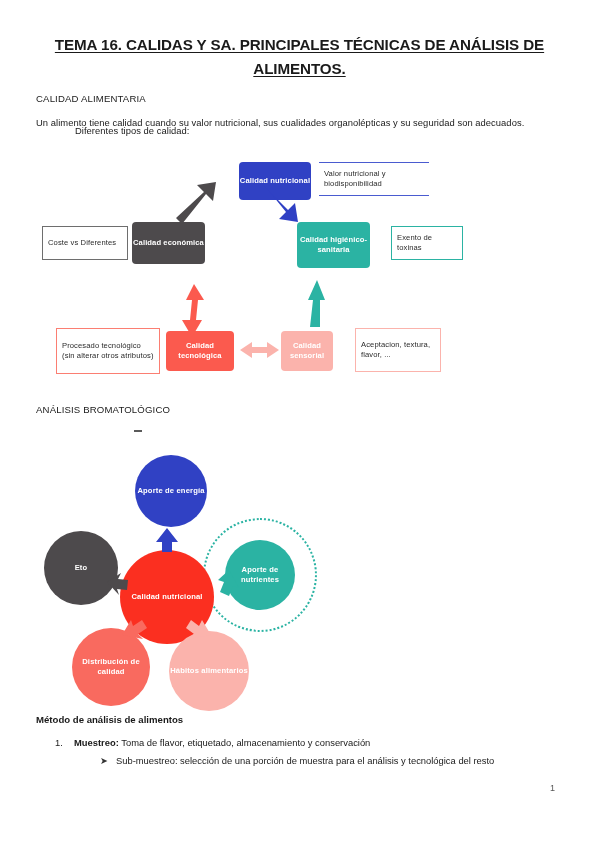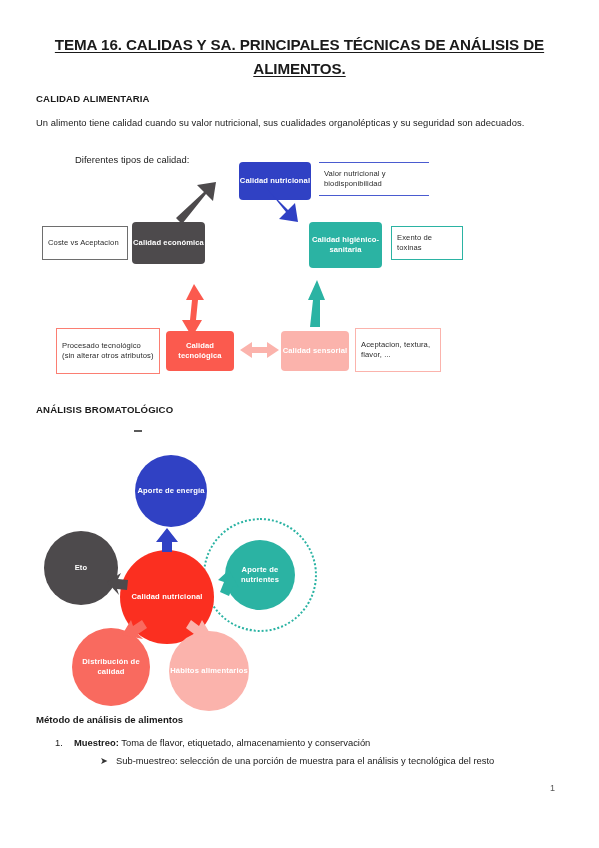--- a/index.html
+++ b/index.html
@@ -17,47 +17,47 @@
   
   .doc-title {
     position:absolute; left:36px; top:33px; width:527px;
     text-align:center; font-weight:bold; font-size:15.2px;
     line-height:24px; letter-spacing:-0.1px;
     text-decoration:underline; text-underline-offset:2px;
   }
 
   
   .sec-head {
-    position:absolute; font-weight:bold; font-size:9.6px; letter-spacing:0.15px;
+    position:absolute; font-weight:normal; font-size:9.6px; letter-spacing:0.15px;
   }
   .para {
     position:absolute; font-size:9.4px; letter-spacing:0.05px;
   }
 
   
   #diagram1 { position:absolute; left:36px; top:152px; width:527px; height:245px; }
   .d1box {
     position:absolute; display:flex; align-items:center; justify-content:center;
     text-align:center; font-size:7.6px; line-height:10px; letter-spacing:0.1px;
     font-family:"Liberation Sans", sans-serif;
   }
   .filled { border-radius:4px; color:#ffffff; font-weight:600; }
   .outline { background:#ffffff; font-weight:400; padding:3px 5px; justify-content:flex-start; text-align:left; }
 
   .b-nutricional { left:203px; top:10px; width:72px; height:38px; background:#3041c4; }
   .b-valornut   { left:283px; top:10px; width:110px; height:34px;
                   border-top:1.4px solid #4a5bd0; border-bottom:1.4px solid #4a5bd0; color:#2b2b2b; }
   .b-coste      { left:6px;  top:74px; width:86px; height:34px; border:1.2px solid #6e6e6e; color:#2b2b2b; }
   .b-economica  { left:96px; top:70px; width:73px; height:42px; background:#4d4a4c; }
-  .b-higienica  { left:273px;top:70px; width:73px; height:46px; background:#2bb3a3;text-align:center; }
+  .b-higienica  { left:261px;top:70px; width:73px; height:46px; background:#2bb3a3;text-align:center; }
   .b-exento     { left:355px;top:74px; width:72px; height:34px; border:1.2px solid #2bb3a3; color:#2b2b2b; }
 
   .b-procesado  { left:20px; top:176px; width:104px; height:46px; border:1.2px solid #fb7e72; color:#2b2b2b; line-height:10.5px; }
   .b-tecnologica{ left:130px;top:179px; width:68px; height:40px; background:#fb5a4e; }
-  .b-sensorial  { left:245px;top:179px; width:68px; height:40px; background:#fbb3ac; }
+  .b-sensorial  { left:245px;top:179px; width:52px; height:40px; background:#fbb3ac; }
   .b-apariencia { left:319px;top:176px; width:86px; height:44px; border:1.2px solid #fbb3ac; color:#2b2b2b; }
 
   .d1arrow { position:absolute; }
 
   
   #diagram2 { position:absolute; left:36px; top:430px; width:330px; height:268px; }
   .circ {
     position:absolute; border-radius:50%;
     display:flex; align-items:center; justify-content:center;
     text-align:center; color:#ffffff; font-weight:600;
@@ -87,34 +87,34 @@
 </style>
 </head>
 <body>
 
 <div class="page">
 
   <div class="doc-title">TEMA 16. CALIDAS Y SA. PRINCIPALES TÉCNICAS DE ANÁLISIS DE ALIMENTOS.</div>
 
   <div class="sec-head" style="left:36px; top:93px;">CALIDAD ALIMENTARIA</div>
   <div class="para" style="left:36px; top:117px; width:520px;">Un alimento tiene calidad cuando su valor nutricional, sus cualidades organolépticas y su seguridad son adecuados.</div>
-  <div class="para" style="left:36px; top:154px;padding-left:39px;">Diferentes tipos de calidad:</div>
+  <div class="para" style="left:36px; top:125px;padding-left:39px;">Diferentes tipos de calidad:</div>
 
   <div id="diagram1">
 
     <div class="d1box filled b-nutricional">
       <span>Calidad nutricional</span>
     </div>
 
     <div class="d1box b-valornut">
       <span style="padding:0 5px; text-align:left; width:100%;">Valor nutricional y biodisponibilidad</span>
     </div>
 
     <div class="d1box outline b-coste">
-      <span>Coste vs Aceptacion</span>
+      <span>Coste vs Diferentes</span>
     </div>
 
     <div class="d1box filled b-economica">
       <span>Calidad económica</span>
     </div>
 
     <div class="d1box filled b-higienica">
       <span>Calidad higiénico-sanitaria</span>
     </div>
 

